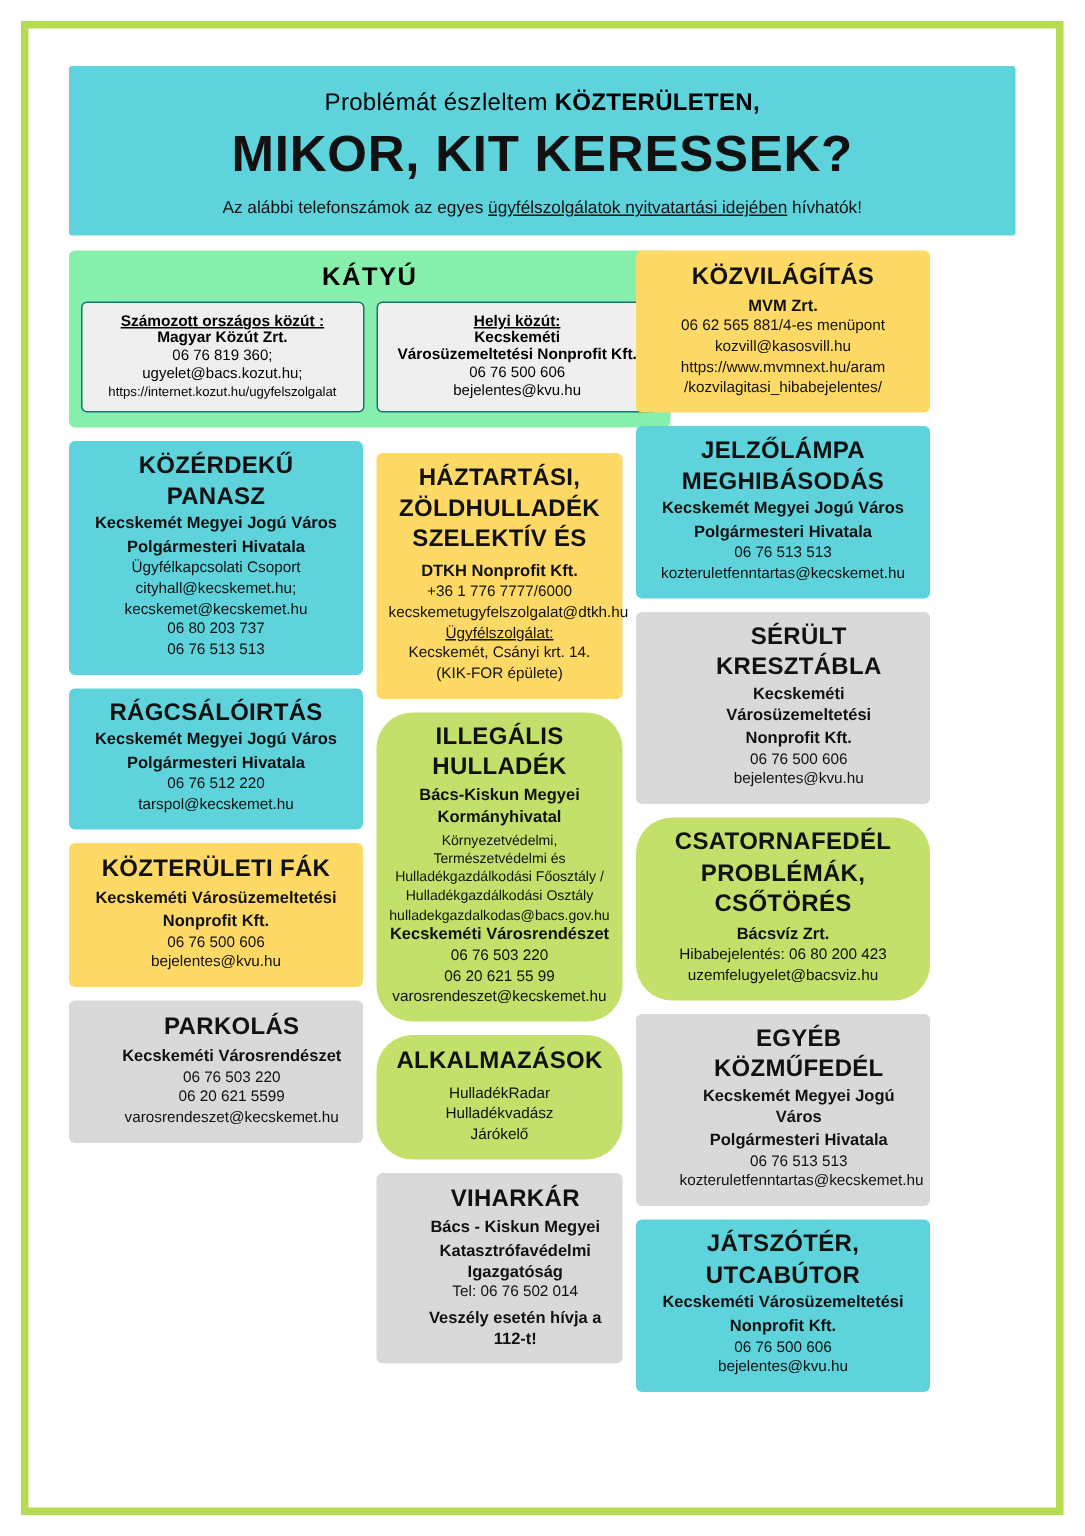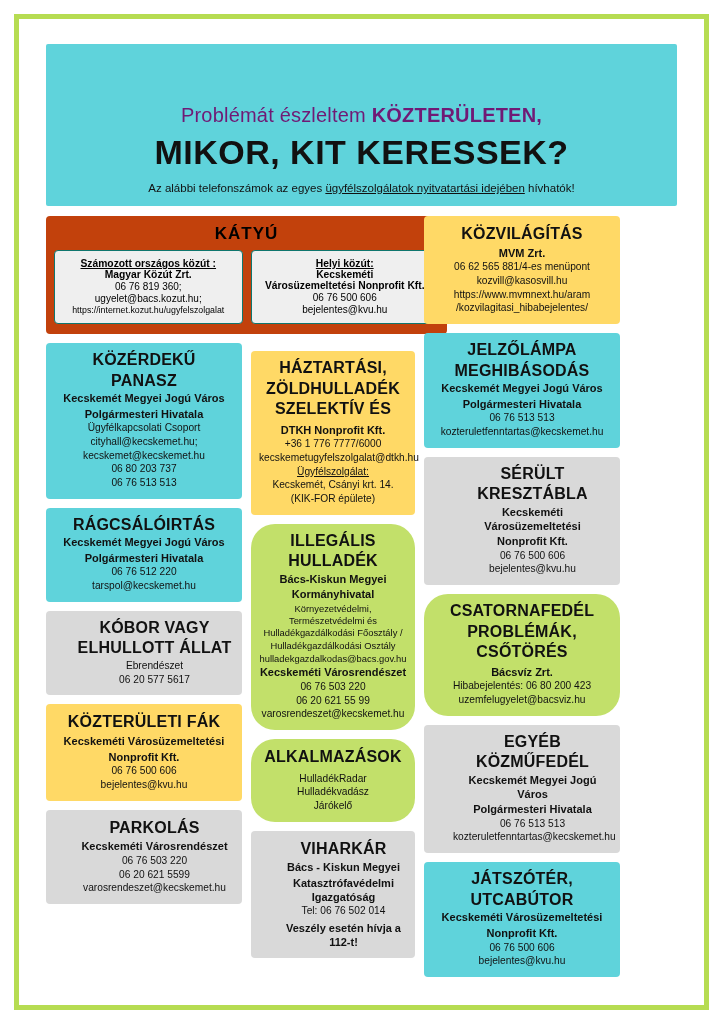--- a/index.html
+++ b/index.html
@@ -33,25 +33,24 @@
   }
 
   
   .header {
     background: #5fd3db;
     border-radius: 2px;
     padding: 16px 10px 12px 10px;
     text-align: center;
   }
   .header .line1 {
-    font-size: 20px;
-    color: #701a75;
+    font-size: 16px;
+    color: #000000;
     font-weight: 400;
     letter-spacing: .2px;
-    margin-top: 44px;
   }
   .header .line1 b { font-weight: 700; }
   .header .line2 {
     font-size: 34px;
     font-weight: 700;
     color: #111111;
     margin-top: 6px;
     letter-spacing: .5px;
   }
   .header .line3 {
@@ -97,21 +96,21 @@
   .card .txt.small { font-size: 9.4px; }
   .card .u { text-decoration: underline; }
 
   .grey   { background: #d9d9d9; padding-left: 29px; }
   .cyan   { background: #5fd3db; }
   .yellow { background: #ffd966; }
   .green  { background: #c2e06a; border-radius: 24px; }
 
   
   .katyu {
-    background: #c2410c;
+    background: #86efac;
     border-radius: 4px;
     padding: 8px 8px 10px 8px;
   }
   .katyu .ktitle {
     text-align: center;
     font-weight: 700;
     font-size: 17px;
     letter-spacing: 1px;
     margin-bottom: 6px;
   }
@@ -192,26 +191,20 @@
         </div>
 
         <div class="card cyan">
           <div class="title title-2l">RÁGCSÁLÓIRTÁS</div>
           <div class="sub">Kecskemét Megyei Jogú Város</div>
           <div class="sub">Polgármesteri Hivatala</div>
           <div class="txt">06 76 512 220</div>
           <div class="txt">tarspol@kecskemet.hu</div>
         </div>
 
-        <div class="card grey">
-          <div class="title title-2l">KÓBOR VAGY</div>
-          <div class="title title-2l">ELHULLOTT ÁLLAT</div>
-          <div class="txt">Ebrendészet</div>
-          <div class="txt">06 20 577 5617</div>
-        </div>
 
         <div class="card yellow">
           <div class="title">KÖZTERÜLETI FÁK</div>
           <div class="sub">Kecskeméti Városüzemeltetési</div>
           <div class="sub">Nonprofit Kft.</div>
           <div class="txt">06 76 500 606</div>
           <div class="txt">bejelentes@kvu.hu</div>
         </div>
 
         <div class="card grey">

